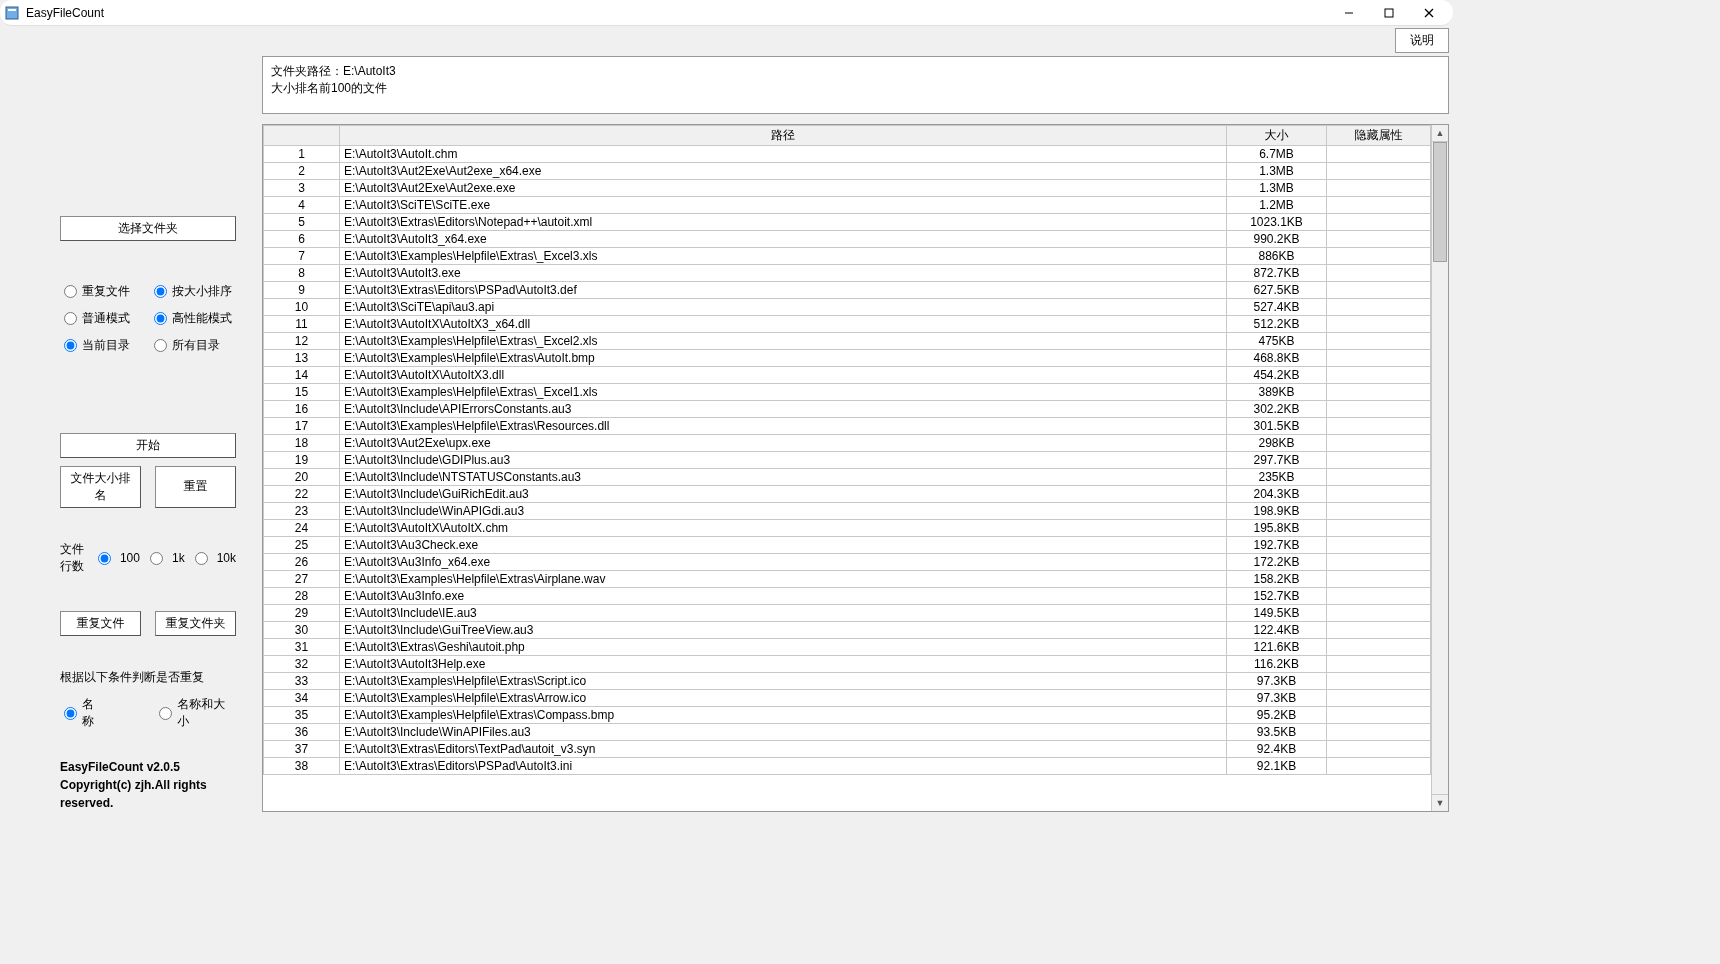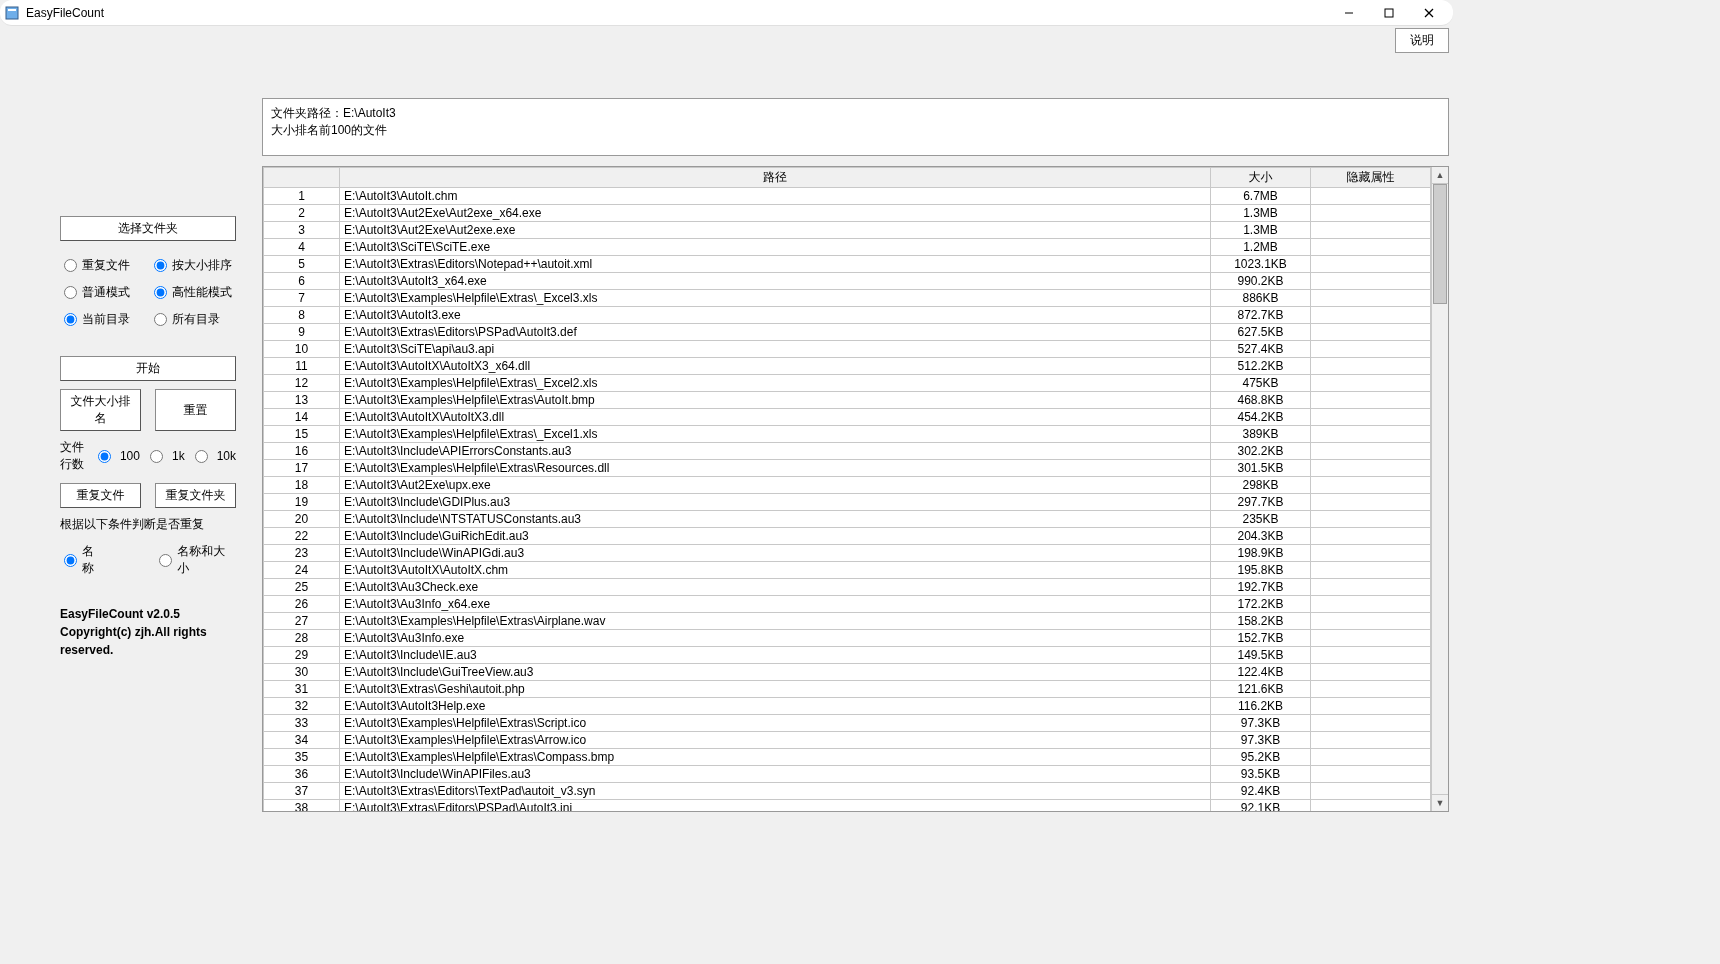--- a/index.html
+++ b/index.html
@@ -62,20 +62,21 @@
   flex: 1;
   display: flex;
   padding: 0 4px 4px 4px;
   min-height: 0;
 }
 .sidebar {
   width: 258px;
   padding: 160px 0 0 0;
   display: flex;
   flex-direction: column;
+  justify-content: space-between;
 }
 .btn {
   background: #fff;
   border: 1px solid #8b8b8b;
   border-right-color:#555;
   border-bottom-color:#555;
   padding: 3px 8px;
   font-size: 12px;
   font-family: inherit;
   cursor: default;
@@ -121,21 +122,20 @@
   margin-top: 28px;
   font-size: 12px;
   line-height: 1.5;
   font-weight: bold;
 }
 .content {
   flex: 1;
   display: flex;
   flex-direction: column;
   min-width: 0;
-  margin-top: 42px;
 }
 .info-box {
   background: #fff;
   border: 1px solid #999;
   padding: 6px 8px;
   font-size: 12px;
   line-height: 1.4;
   height: 58px;
 }
 .table-wrap {
@@ -166,21 +166,21 @@
   text-overflow: ellipsis;
 }
 th {
   background: #f0f0f0;
   font-weight: normal;
   text-align: center;
 }
 td { background: #fff; }
 .col-idx { width: 76px; text-align: center; }
 .col-size { width: 100px; text-align: center; }
-.col-hidden { width: 120px; text-align: center; }
+.col-hidden { width: 104px; text-align: center; }
 .scrollbar {
   width: 17px;
   background: #f0f0f0;
   border-left: 1px solid #c8c8c8;
   position: relative;
 }
 .scroll-arrow {
   height: 17px;
   display: flex;
   align-items: center;

